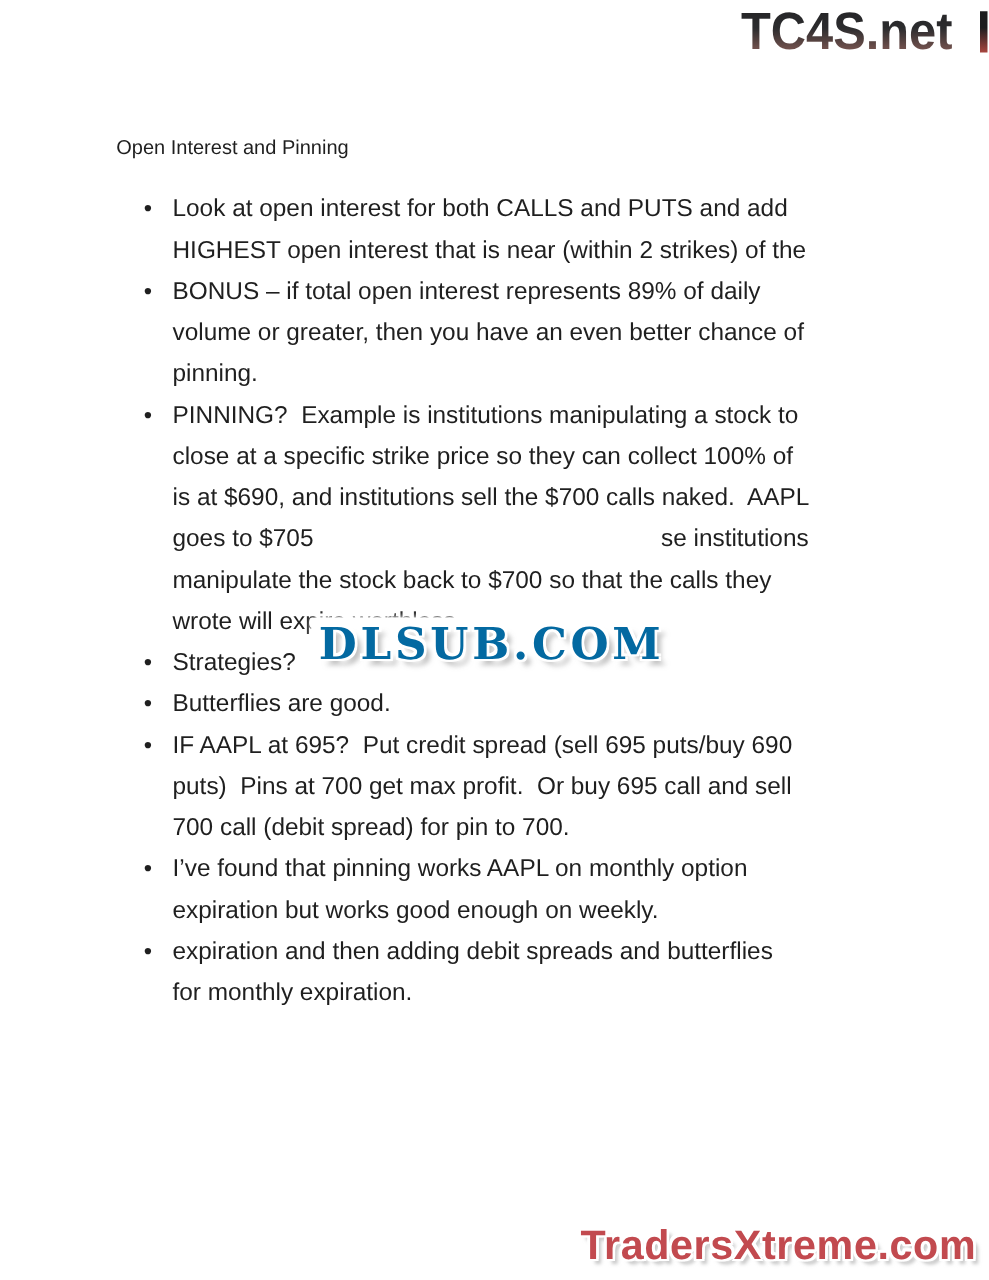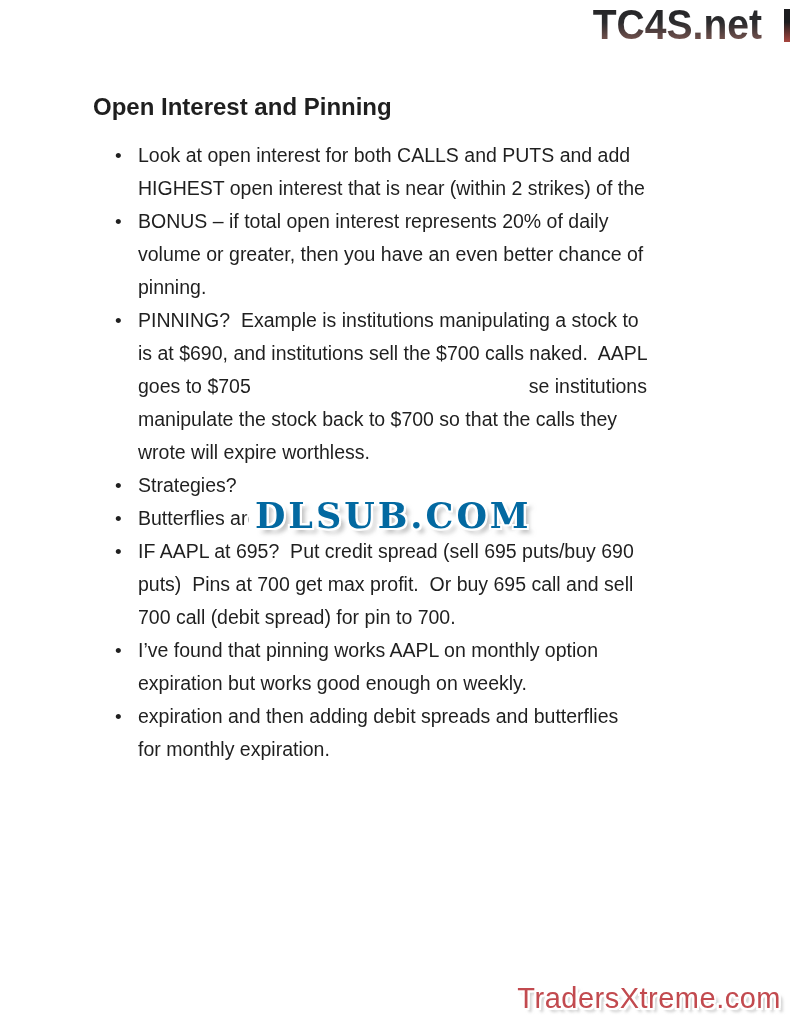--- a/index.html
+++ b/index.html
@@ -39,23 +39,23 @@
   
   .doc {
     position: absolute;
     left: 93px; top: 90px;
     width: 625px;
     color: #1f1f1f;
     font-size: 19.5px;
     line-height: 33px;
   }
   .doc-title {
-    margin: 0 0 16px 0;
-    font-size: 24px;
-    font-weight: 700;
+    margin: 12px 0 16px 0;
+    font-size: 16px;
+    font-weight: 400;
     line-height: 33px;
     white-space: pre;
   }
   ul.bullets {
     list-style: none;
     margin: 0; padding: 0 0 0 45px;
   }
   ul.bullets li {
     position: relative;
     margin: 0; padding: 0;
@@ -87,22 +87,22 @@
       -2px  2px 0 #ffffff, 2px  2px 0 #ffffff,
       -2px  0   0 #ffffff, 2px  0   0 #ffffff,
        0   -2px 0 #ffffff, 0    2px 0 #ffffff,
        5px  5px 4px rgba(140,140,140,0.55);
   }
   
   .footer-logo {
     position: absolute;
     right: 10px; bottom: 9px;
     font-family: "Liberation Sans", sans-serif;
-    font-weight: 400;
-    font-size: 29px;
+    font-weight: 700;
+    font-size: 33px;
     letter-spacing: 0.5px;
     color: #c24a4f;
     text-shadow:
       -2px -2px 0 #ffffff, 2px -2px 0 #ffffff,
       -2px  2px 0 #ffffff, 2px  2px 0 #ffffff,
       -2px  0   0 #ffffff, 2px  0   0 #ffffff,
        0   -2px 0 #ffffff, 0    2px 0 #ffffff,
        4px  4px 3px rgba(160,160,160,0.6);
   }
 </style>
@@ -117,27 +117,28 @@
   <div class="doc">
     <h1 class="doc-title">Open Interest and Pinning</h1>
     <ul class="bullets">
         <li>
           <span class="dot">•</span>
           <div class="line">Look at open interest for both CALLS and PUTS and add</div>
           <div class="line">HIGHEST open interest that is near (within 2 strikes) of the</div>
         </li>
         <li>
           <span class="dot">•</span>
-          <div class="line">BONUS – if total open interest represents 20% of daily</div>
+          <div class="line">BONUS – if total open interest represents 89% of daily</div>
           <div class="line">volume or greater, then you have an even better chance of</div>
           <div class="line">pinning.</div>
         </li>
         <li>
           <span class="dot">•</span>
           <div class="line">PINNING?  Example is institutions manipulating a stock to</div>
+          <div class="line">close at a specific strike price so they can collect 100% of</div>
           <div class="line">is at $690, and institutions sell the $700 calls naked.  AAPL</div>
           <div class="line"><span>goes to $705</span><span class="covered-gap" style="width: 278px;"></span><span>se institutions</span></div>
           <div class="line">manipulate the stock back to $700 so that the calls they</div>
           <div class="line">wrote will expire worthless.</div>
         </li>
         <li>
           <span class="dot">•</span>
           <div class="line">Strategies?</div>
         </li>
         <li>

